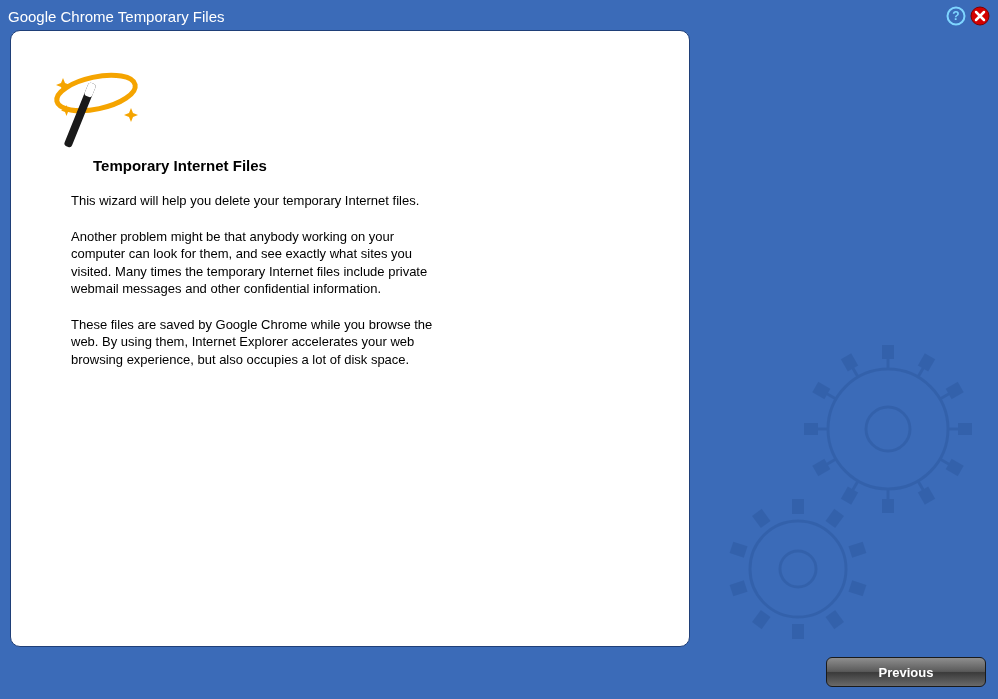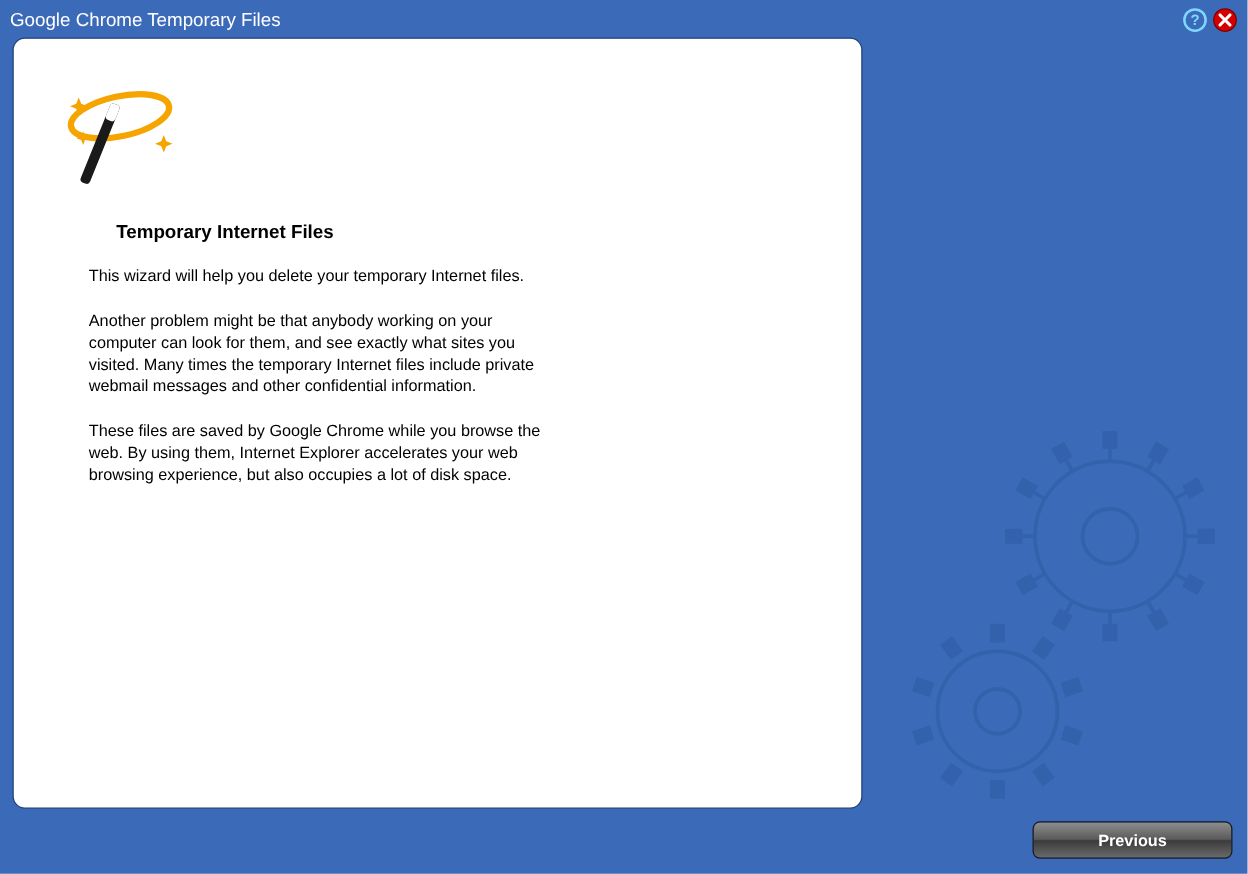--- a/index.html
+++ b/index.html
@@ -43,21 +43,21 @@
 .wand-icon {
   width: 110px;
   height: 100px;
   margin-left: 8px;
   margin-top: 4px;
 }
 .heading {
   font-size: 15px;
   font-weight: bold;
   color: #000;
-  margin-top: 24px;
+  margin-top: 4px;
   margin-left: 60px;
   margin-bottom: 18px;
 }
 .para {
   font-size: 13px;
   color: #000;
   line-height: 1.35;
   margin-left: 38px;
   margin-bottom: 18px;
   max-width: 370px;

